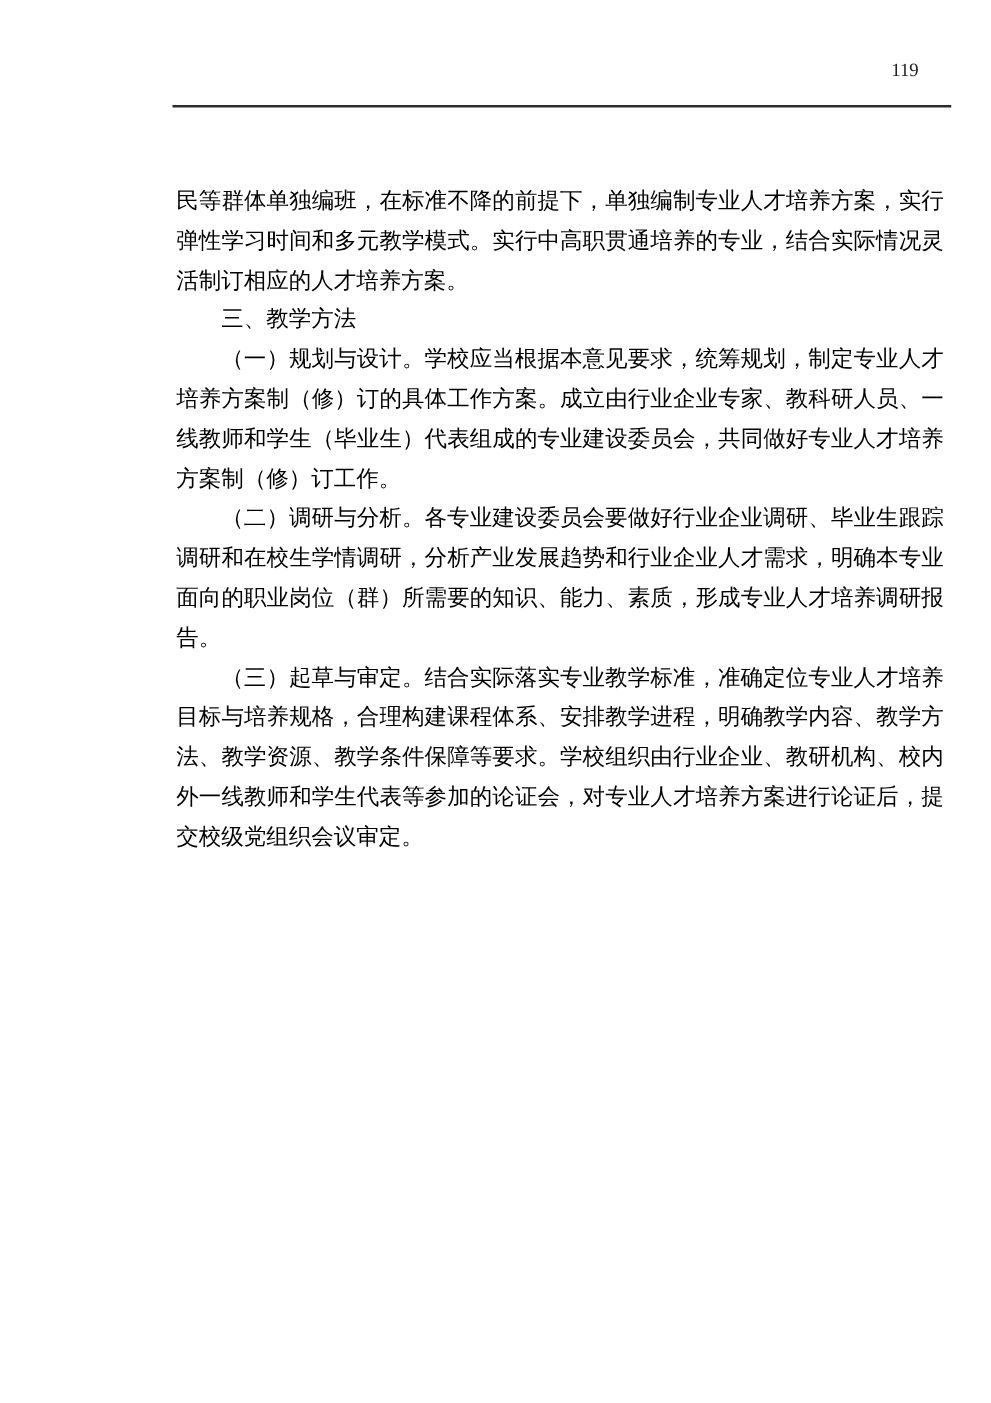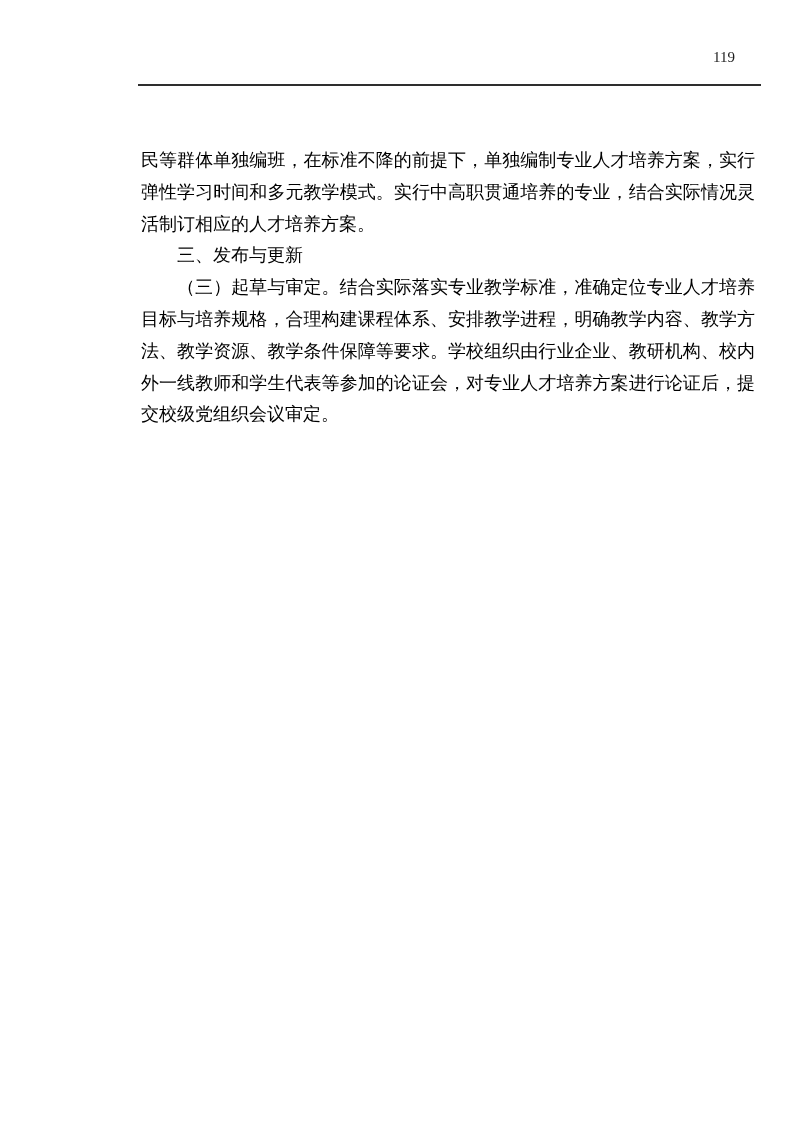--- a/index.html
+++ b/index.html
@@ -47,16 +47,18 @@
   }
 </style>
 </head>
 <body>
 
 <div class="page">
   <div class="page-number">119</div>
   <div class="header-rule"></div>
   <div class="content">
     <p class="para">民等群体单独编班，在标准不降的前提下，单独编制专业人才培养方案，实行弹性学习时间和多元教学模式。实行中高职贯通培养的专业，结合实际情况灵活制订相应的人才培养方案。</p>
-    <p class="para indent">三、发布与更新</p>
+    <p class="para indent">三、教学方法</p>
+    <p class="para indent">（一）规划与设计。学校应当根据本意见要求，统筹规划，制定专业人才培养方案制（修）订的具体工作方案。成立由行业企业专家、教科研人员、一线教师和学生（毕业生）代表组成的专业建设委员会，共同做好专业人才培养方案制（修）订工作。</p>
+    <p class="para indent">（二）调研与分析。各专业建设委员会要做好行业企业调研、毕业生跟踪调研和在校生学情调研，分析产业发展趋势和行业企业人才需求，明确本专业面向的职业岗位（群）所需要的知识、能力、素质，形成专业人才培养调研报告。</p>
     <p class="para indent">（三）起草与审定。结合实际落实专业教学标准，准确定位专业人才培养目标与培养规格，合理构建课程体系、安排教学进程，明确教学内容、教学方法、教学资源、教学条件保障等要求。学校组织由行业企业、教研机构、校内外一线教师和学生代表等参加的论证会，对专业人才培养方案进行论证后，提交校级党组织会议审定。</p>
   </div>
 </div>
 
 </body></html>

